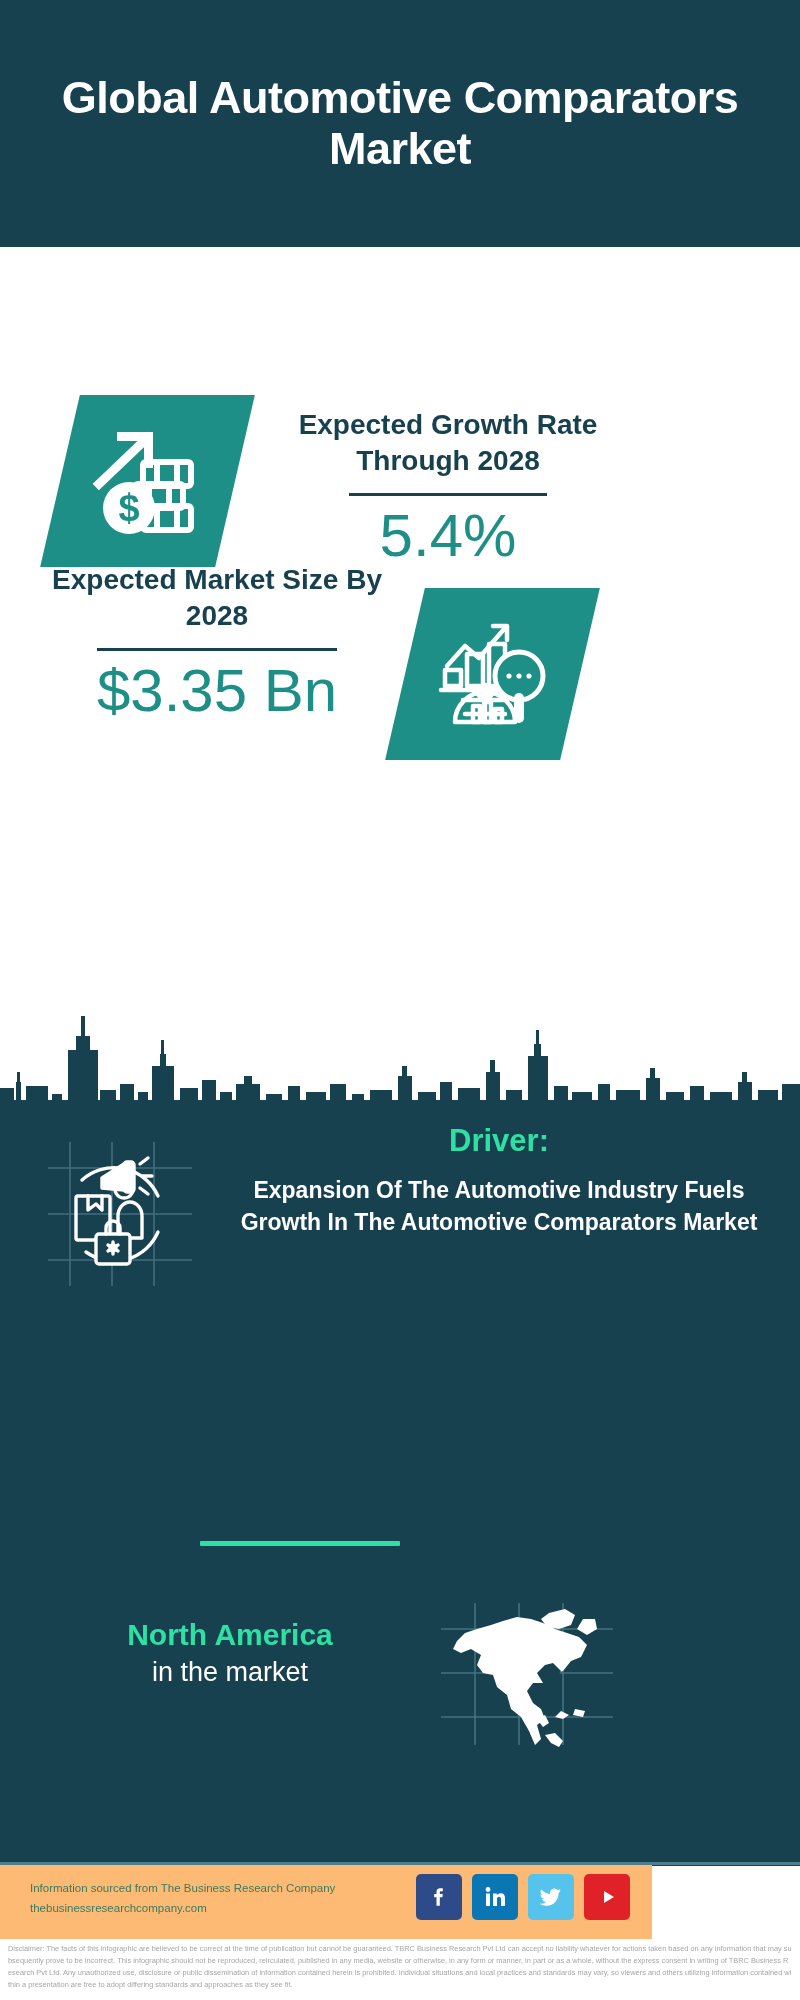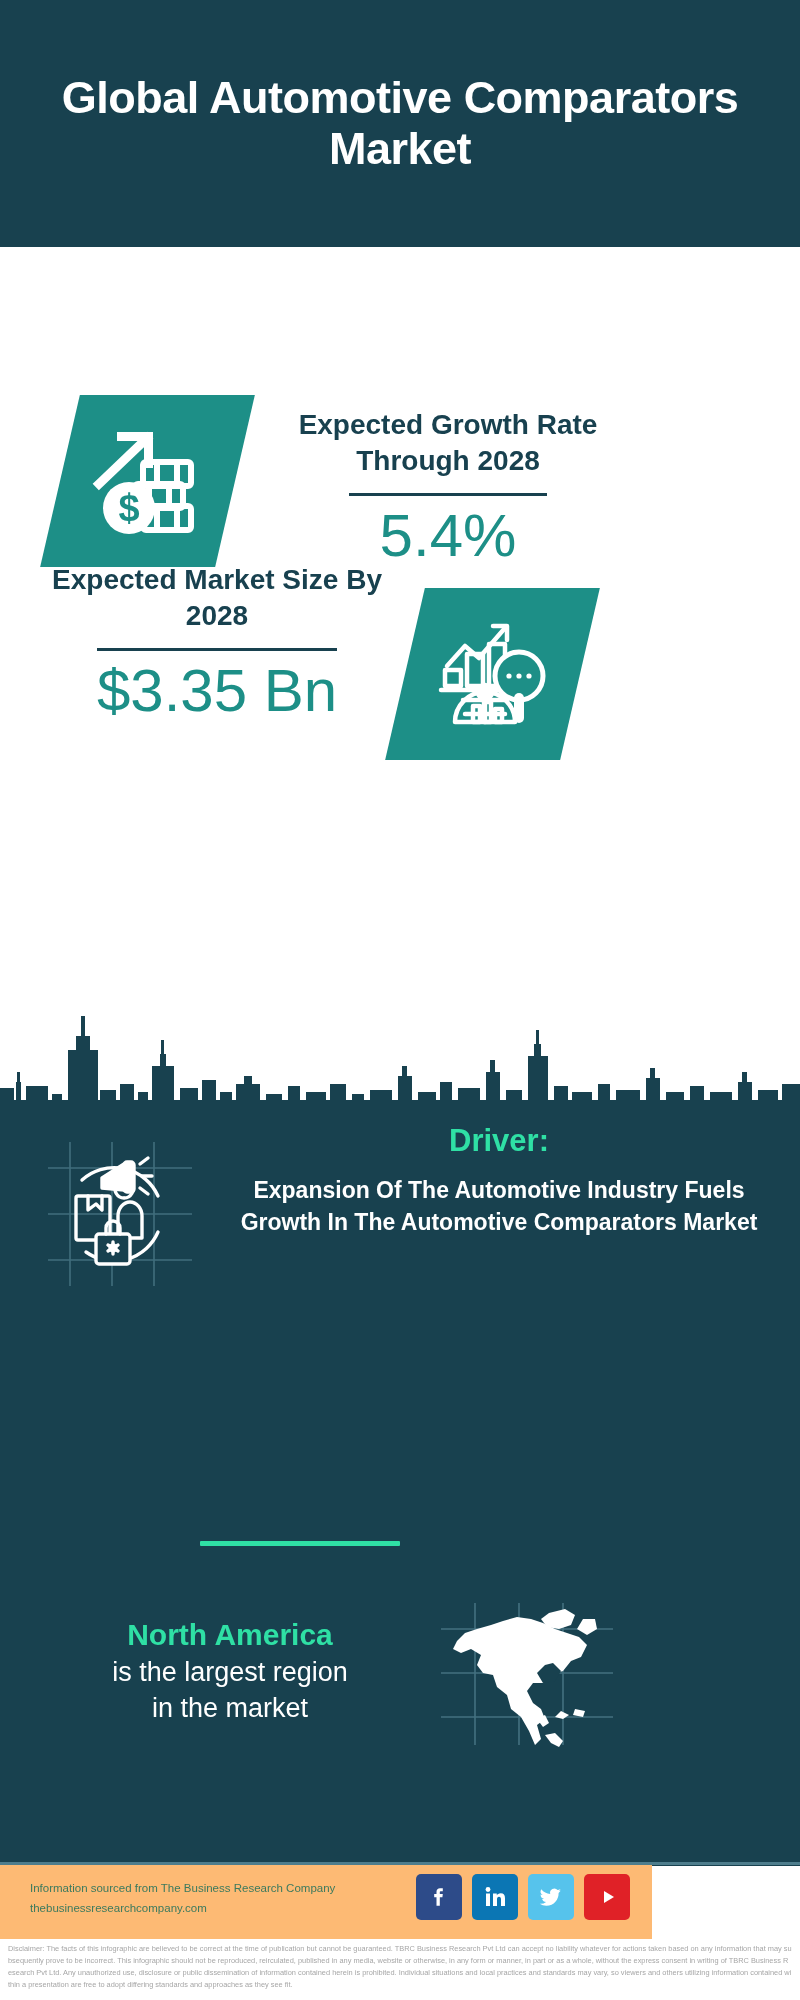--- a/index.html
+++ b/index.html
@@ -315,21 +315,20 @@
 
     <div class="driver-text">
       <div class="driver-label">Driver:</div>
       <div class="driver-body">Expansion Of The Automotive Industry Fuels Growth In The Automotive Comparators Market</div>
     </div>
 
     <div class="mint-divider"></div>
 
     <div class="region-text">
       <div class="region-name">North America</div>
-      <div class="region-sub">is the largest region</div>
       <div class="region-sub">in the market</div>
     </div>
 
     <div class="map-wrap">
       <svg width="180" height="150" viewBox="0 0 180 150">
         <g stroke="#4e7d8c" stroke-width="1.6" opacity="0.8">
           <line x1="38" y1="4" x2="38" y2="146"></line>
           <line x1="82" y1="4" x2="82" y2="146"></line>
           <line x1="126" y1="4" x2="126" y2="146"></line>
           <line x1="4" y1="30" x2="176" y2="30"></line>

